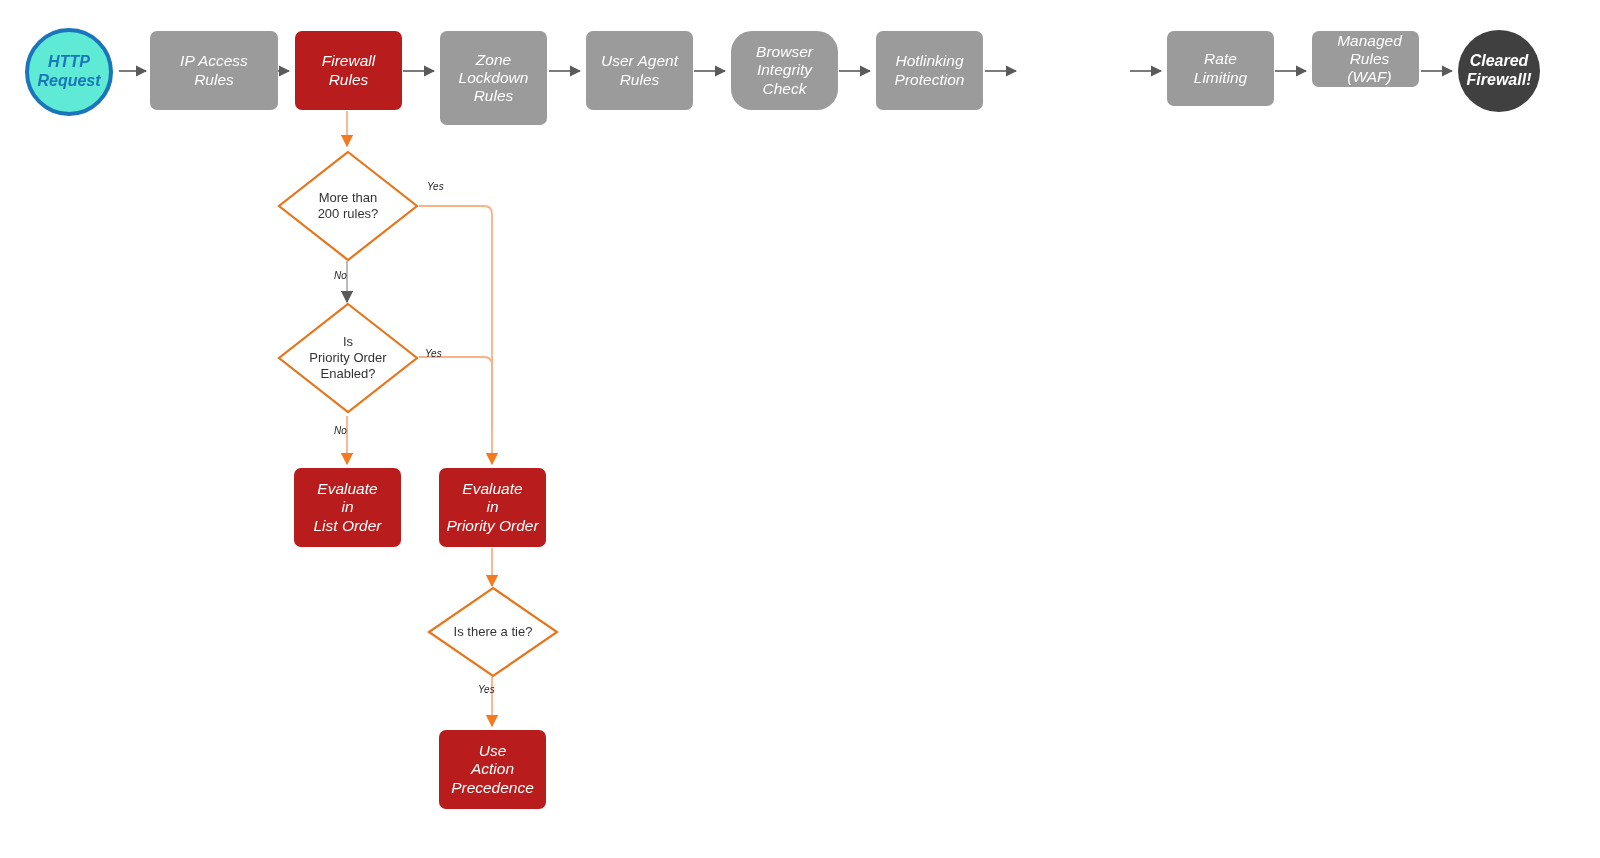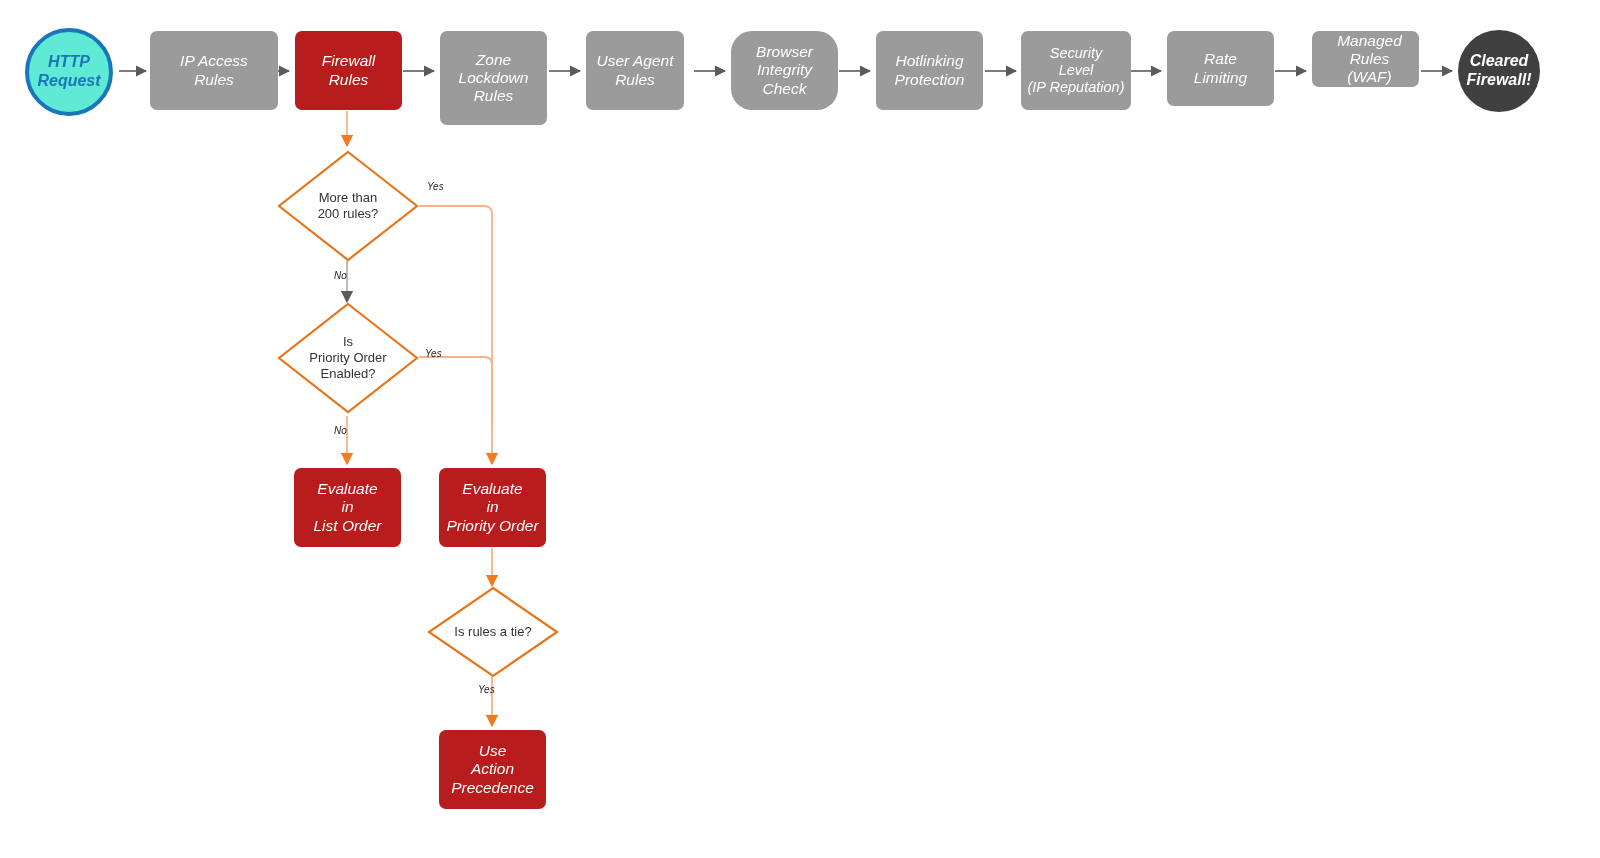--- a/index.html
+++ b/index.html
@@ -150,41 +150,36 @@
     <span>Firewall
 Rules</span>
   </div>
 
   <div class="node proc grey" style="left:440px; top:31px; width:107px; height:94px;">
     <span>Zone
 Lockdown
 Rules</span>
   </div>
 
-  <div class="node proc grey" style="left:586px; top:31px; width:98px; height:79px;">
+  <div class="node proc grey" style="left:586px; top:31px; width:107px; height:79px;">
     <span>User Agent
 Rules</span>
   </div>
 
   <div class="node proc grey" style="left:731px; top:31px; width:107px; height:79px;border-radius:21px;">
     <span>Browser
 Integrity
 Check</span>
   </div>
 
   <div class="node proc grey" style="left:876px; top:31px; width:107px; height:79px;">
     <span>Hotlinking
 Protection</span>
   </div>
 
-  <div class="node proc grey" style="left:1021px; top:31px; width:110px; height:79px; font-size:14.5px;">
-    <span>Security
-Level
-(IP Reputation)</span>
-  </div>
 
   <div class="node proc grey" style="left:1167px; top:31px; width:107px; height:75px;">
     <span>Rate
 Limiting</span>
   </div>
 
   <div class="node proc grey" style="left:1312px; top:31px; width:107px; height:56px;padding-left:10px;">
     <span>Managed
 Rules
 (WAF)</span>
@@ -209,21 +204,21 @@
     </svg>
     <div class="dtext">Is
 Priority Order
 Enabled?</div>
   </div>
 
   <div class="diamond" style="left:427px; top:586px; width:132px; height:92px;">
     <svg width="132" height="92" viewBox="0 0 132 92" xmlns="http://www.w3.org/2000/svg">
       <polygon points="66,2 130,46 66,90 2,46" fill="#ffffff" stroke="#e8751a" stroke-width="2.2"></polygon>
     </svg>
-    <div class="dtext">Is rules a tie?</div>
+    <div class="dtext">Is there a tie?</div>
   </div>
 
   <div class="node proc orange" style="left:294px; top:468px; width:107px; height:79px;">
     <span>Evaluate
 in
 List Order</span>
   </div>
 
   <div class="node proc orange" style="left:439px; top:468px; width:107px; height:79px;">
     <span>Evaluate

